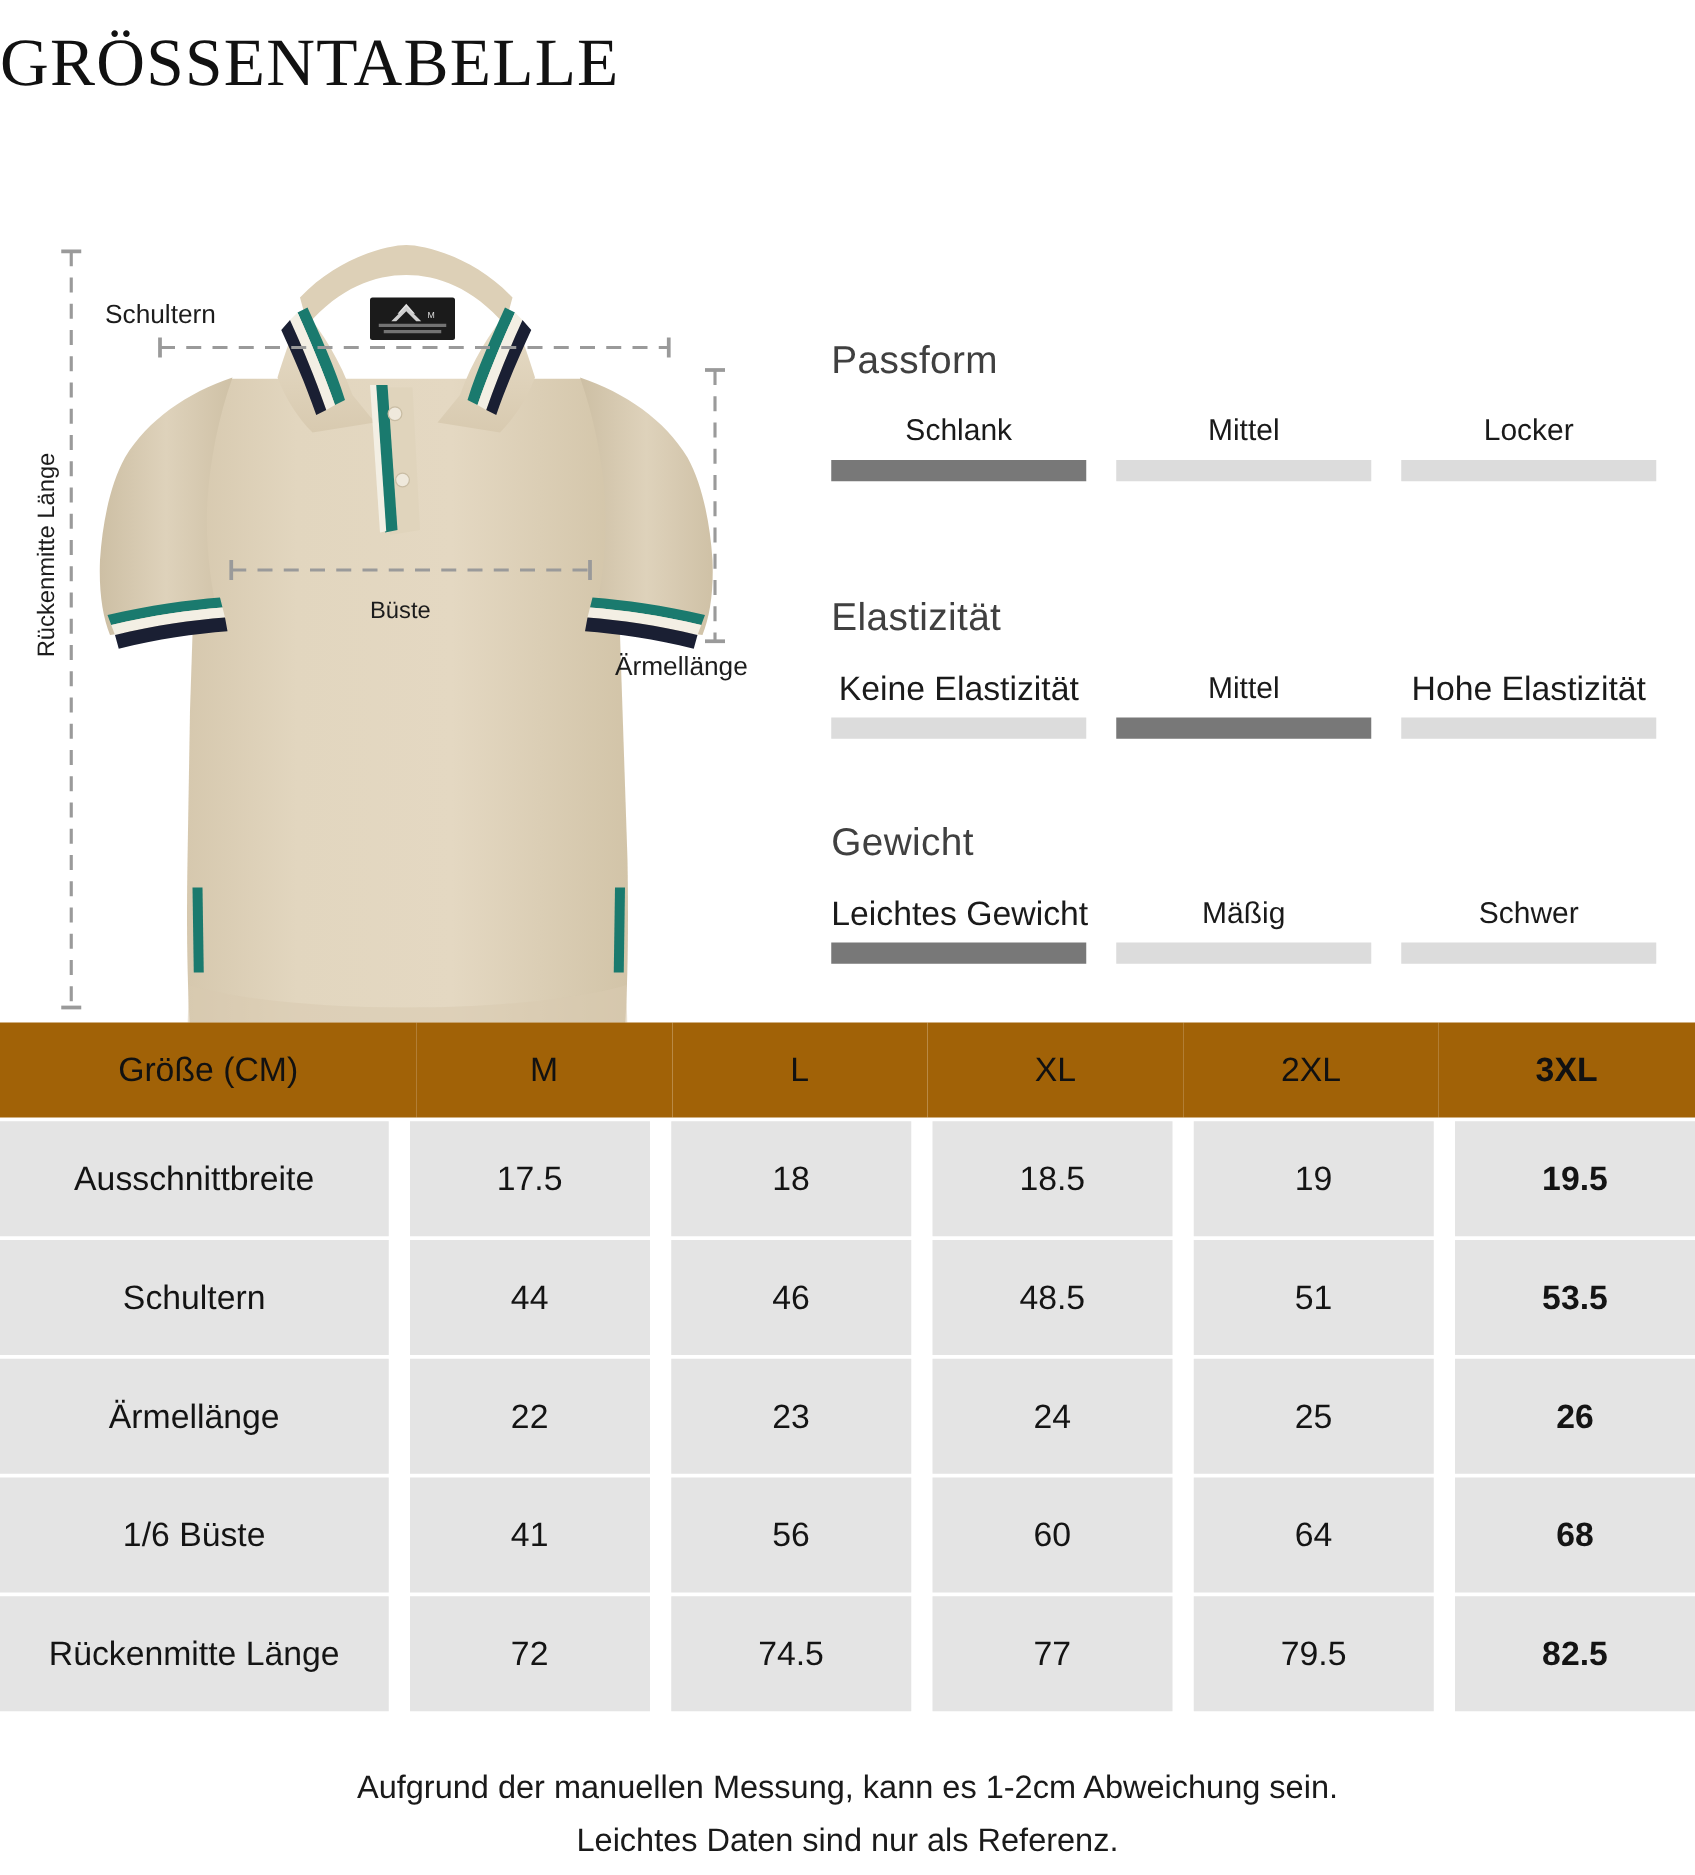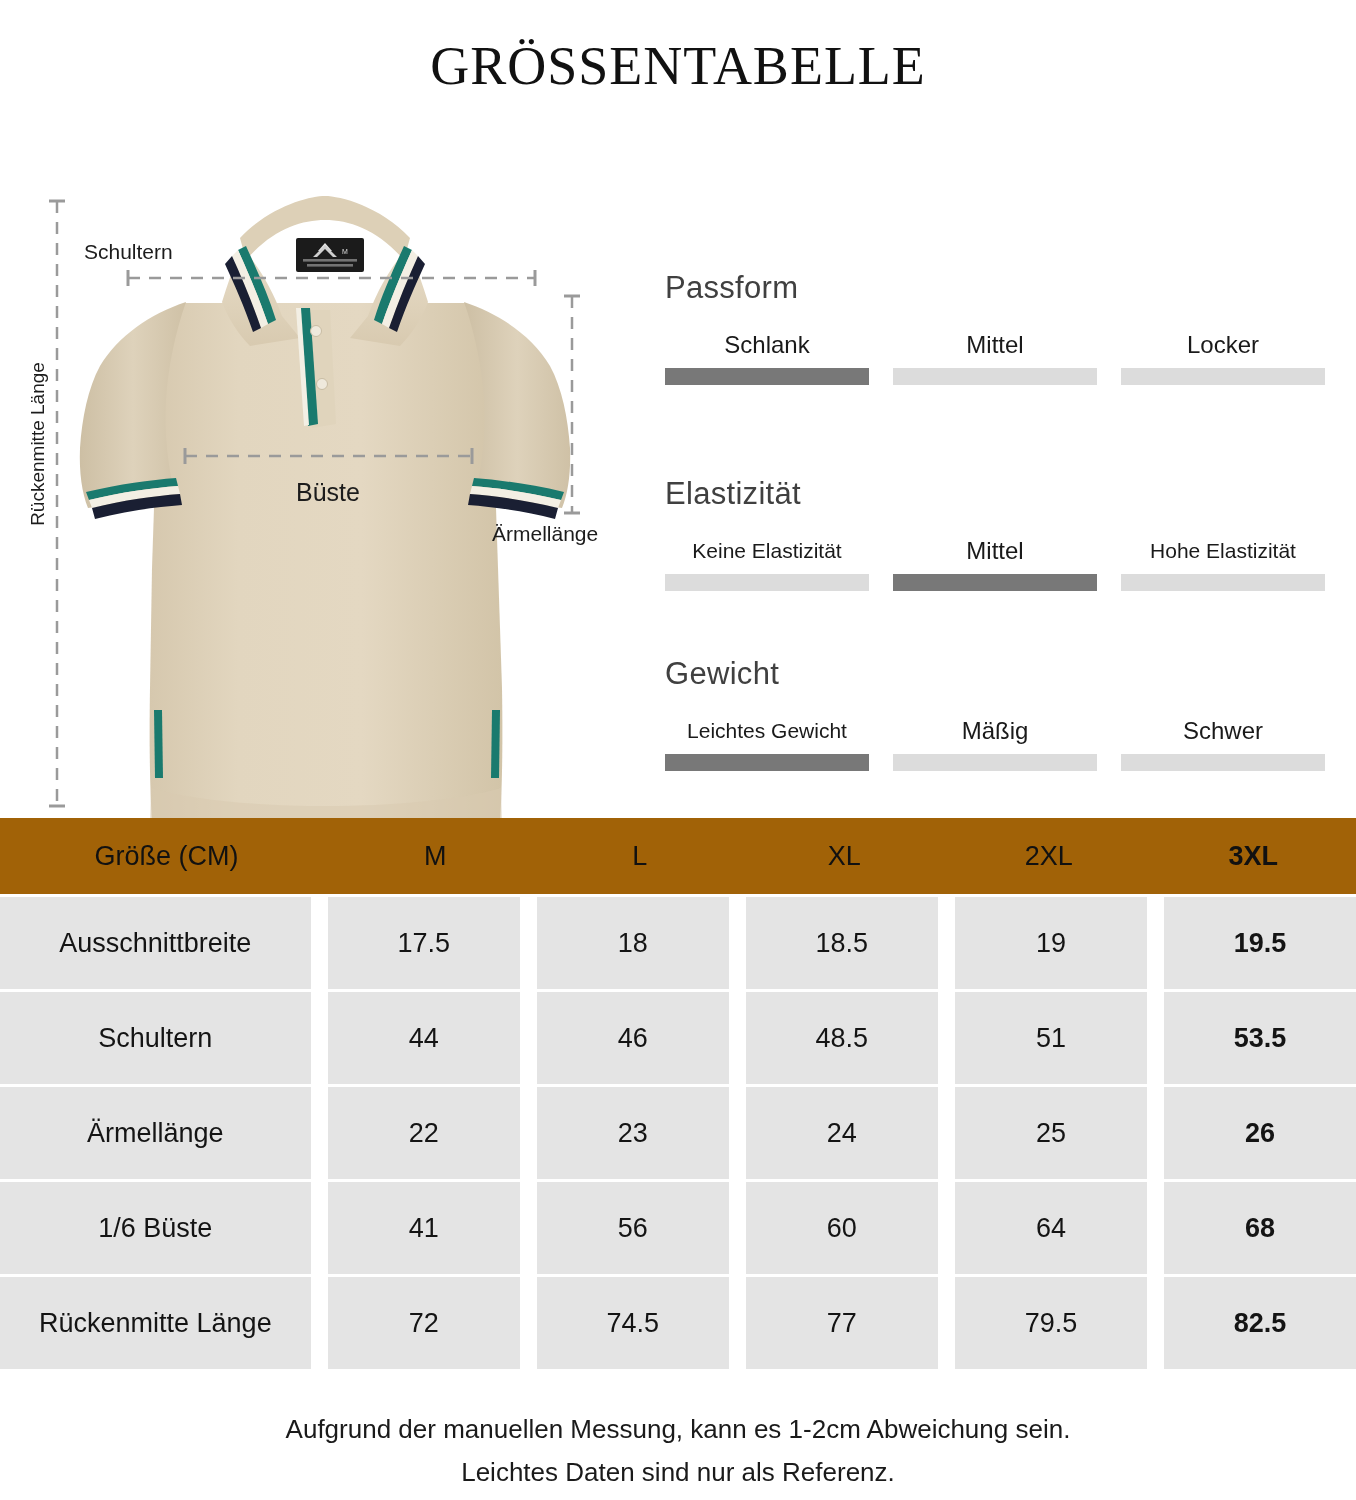--- a/index.html
+++ b/index.html
@@ -9,27 +9,26 @@
     height: 1500px;
     background: #ffffff;
     font-family: "Liberation Sans", sans-serif;
     overflow: hidden;
     position: relative;
   }
 
   
   .title {
     width: 100%;
-    text-align: center;
     font-family: "Liberation Serif", serif;
     font-size: 54px;
     font-weight: 400;
     letter-spacing: 1px;
     color: #111111;
-    padding-top: 30px;
+    padding-top: 14px;
     height: 88px;
     line-height: 72px;
   }
 
   
   .upper {
     position: relative;
     height: 730px;
     width: 1356px;
   }
@@ -43,21 +42,21 @@
 
   .shirt-svg { position: absolute; left: 0; top: 0; }
 
   .dim-label {
     position: absolute;
     font-family: "Liberation Sans", sans-serif;
     color: #1c1c1c;
     white-space: nowrap;
   }
   .lbl-schultern { left: 84px;  top: 152px; font-size: 21px; }
-  .lbl-bueste    { left: 296px; top: 390px; font-size: 25px; }
+  .lbl-bueste    { left: 296px; top: 390px; font-size: 19px; }
   .lbl-aermel    { left: 492px; top: 434px; font-size: 21px; }
   .lbl-ruecken {
     left: -62px; top: 345px;
     font-size: 19px;
     width: 200px;
     text-align: center;
     transform: rotate(-90deg);
     transform-origin: center center;
   }
 
@@ -86,21 +85,21 @@
   }
   .attr-opt { width: 204px; }
   .attr-opt-label {
     text-align: center;
     font-size: 24px;
     color: #1a1a1a;
     line-height: 30px;
     white-space: nowrap;
     margin-bottom: 8px;
   }
-  .attr-opt-label.small { font-size: 21px; }
+  .attr-opt-label.small { font-size: 27px; }
   .attr-bar {
     height: 17px;
     width: 100%;
     background: #dcdcdc;
   }
   .attr-bar.active { background: #787878; }
 
   
   .table {
     position: absolute;

